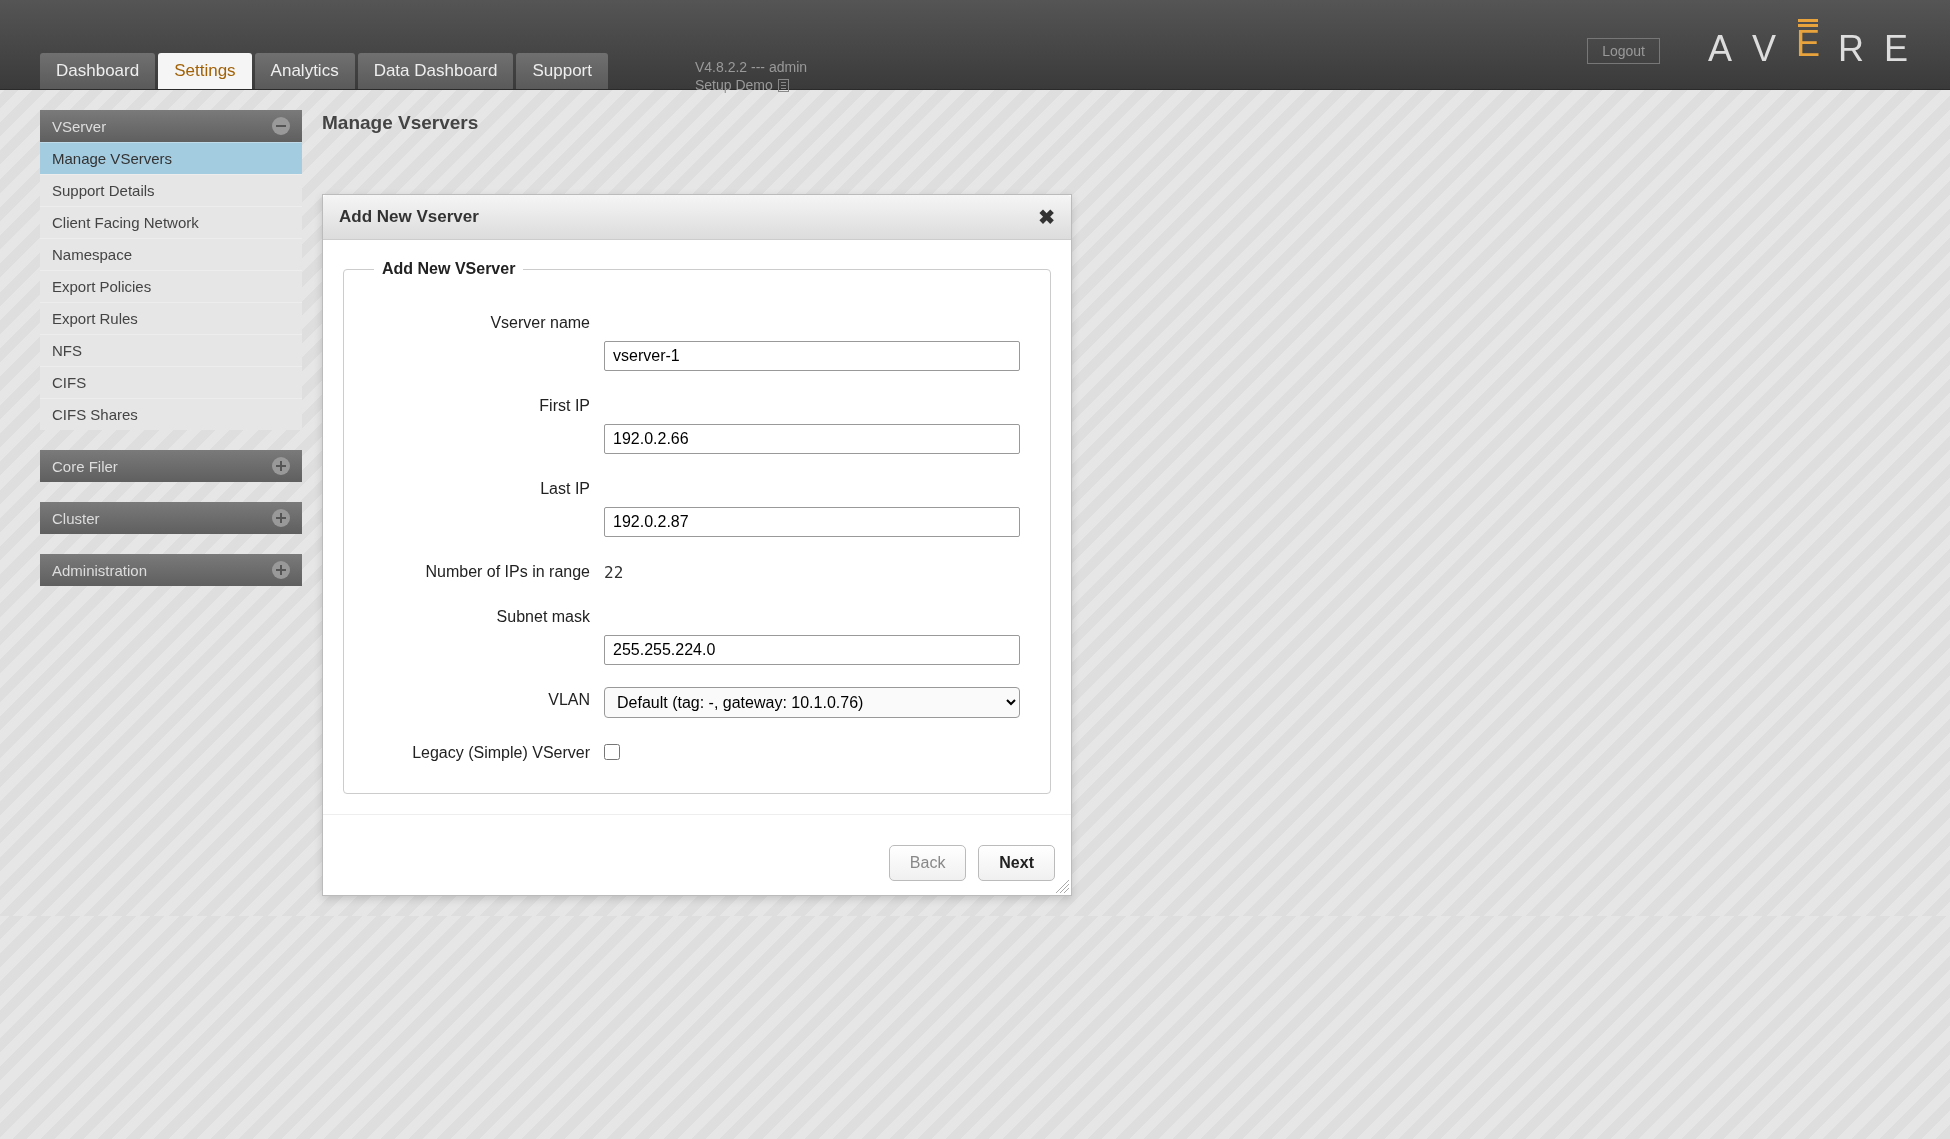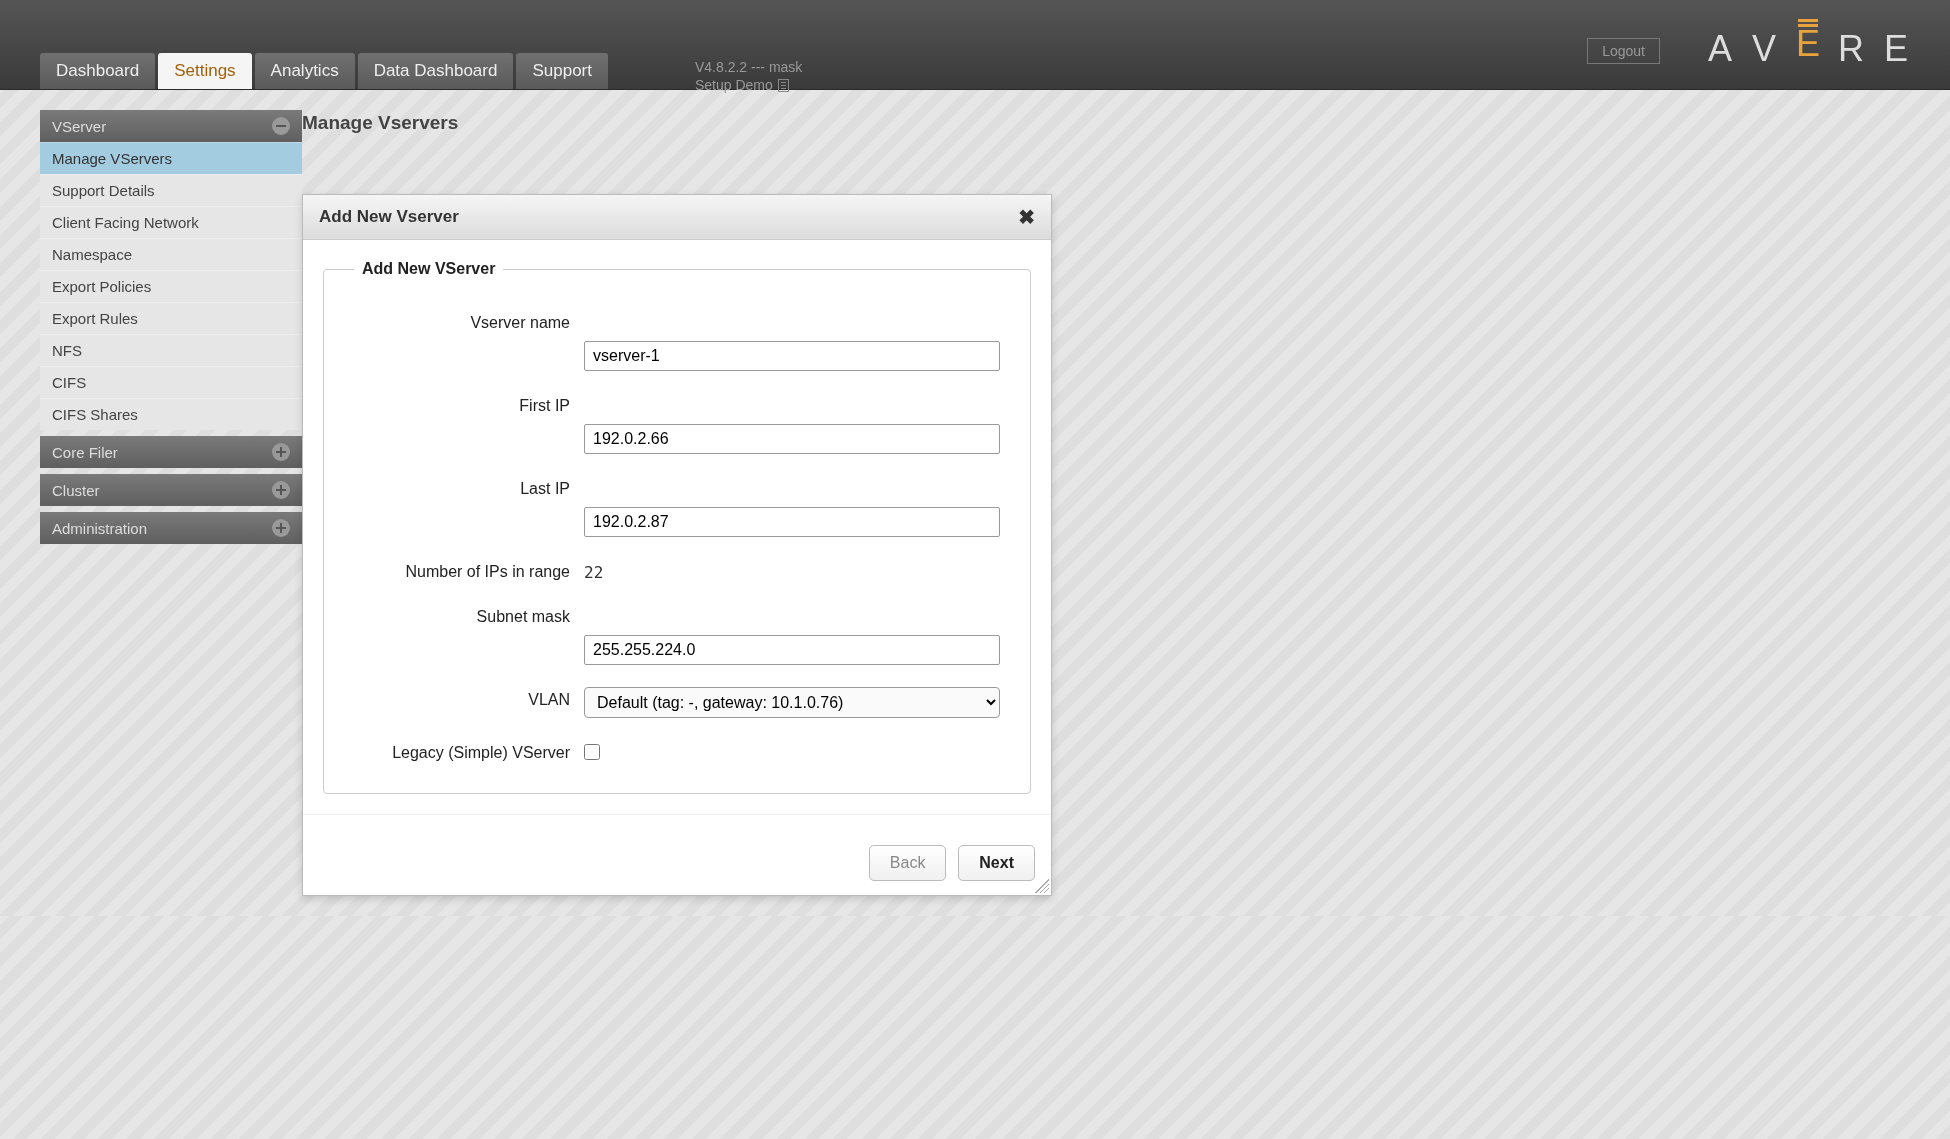--- a/index.html
+++ b/index.html
@@ -113,37 +113,38 @@
       border-radius: 3px 3px 0 0;
     }
     .main-tab.active {
       background: #f5f5f5;
       color: #a16207;
     }
     
     .main-wrap {
       display: flex;
       padding: 20px 40px;
+      gap: 20px;
       align-items: flex-start;
     }
     
     .sidebar {
       width: 262px;
       flex-shrink: 0;
     }
     .side-group-header {
       background: linear-gradient(to bottom, #7a7a7a, #5f5f5f);
       color: #ddd;
       padding: 7px 12px;
       font-size: 15px;
       display: flex;
       justify-content: space-between;
       align-items: center;
       cursor: pointer;
-      margin-top: 6px;
+      margin-top: 20px;
     }
     .side-group-header:first-child { margin-top: 0; }
     .collapse-icon {
       width: 18px;
       height: 18px;
       border-radius: 50%;
       background: #999;
       position: relative;
     }
     .collapse-icon.minus::after {
@@ -320,21 +321,21 @@
   <div class="logo">
     <span class="logo-letter">A</span>
     <span class="logo-letter">V</span>
     <span class="logo-e">
         <span class="logo-e-text">E</span>
       </span>
     <span class="logo-letter">R</span>
     <span class="logo-letter">E</span>
   </div>
   <div class="version-block">
-    <div>V4.8.2.2 --- mask</div>
+    <div>V4.8.2.2 --- admin</div>
     <div class="line2">
       <span>Setup Demo</span>
       <span class="doc-icon"></span>
     </div>
   </div>
   <div class="main-tabs">
     <div class="main-tab">Dashboard</div>
     <div class="main-tab active">Settings</div>
     <div class="main-tab">Analytics</div>
     <div class="main-tab">Data Dashboard</div>

